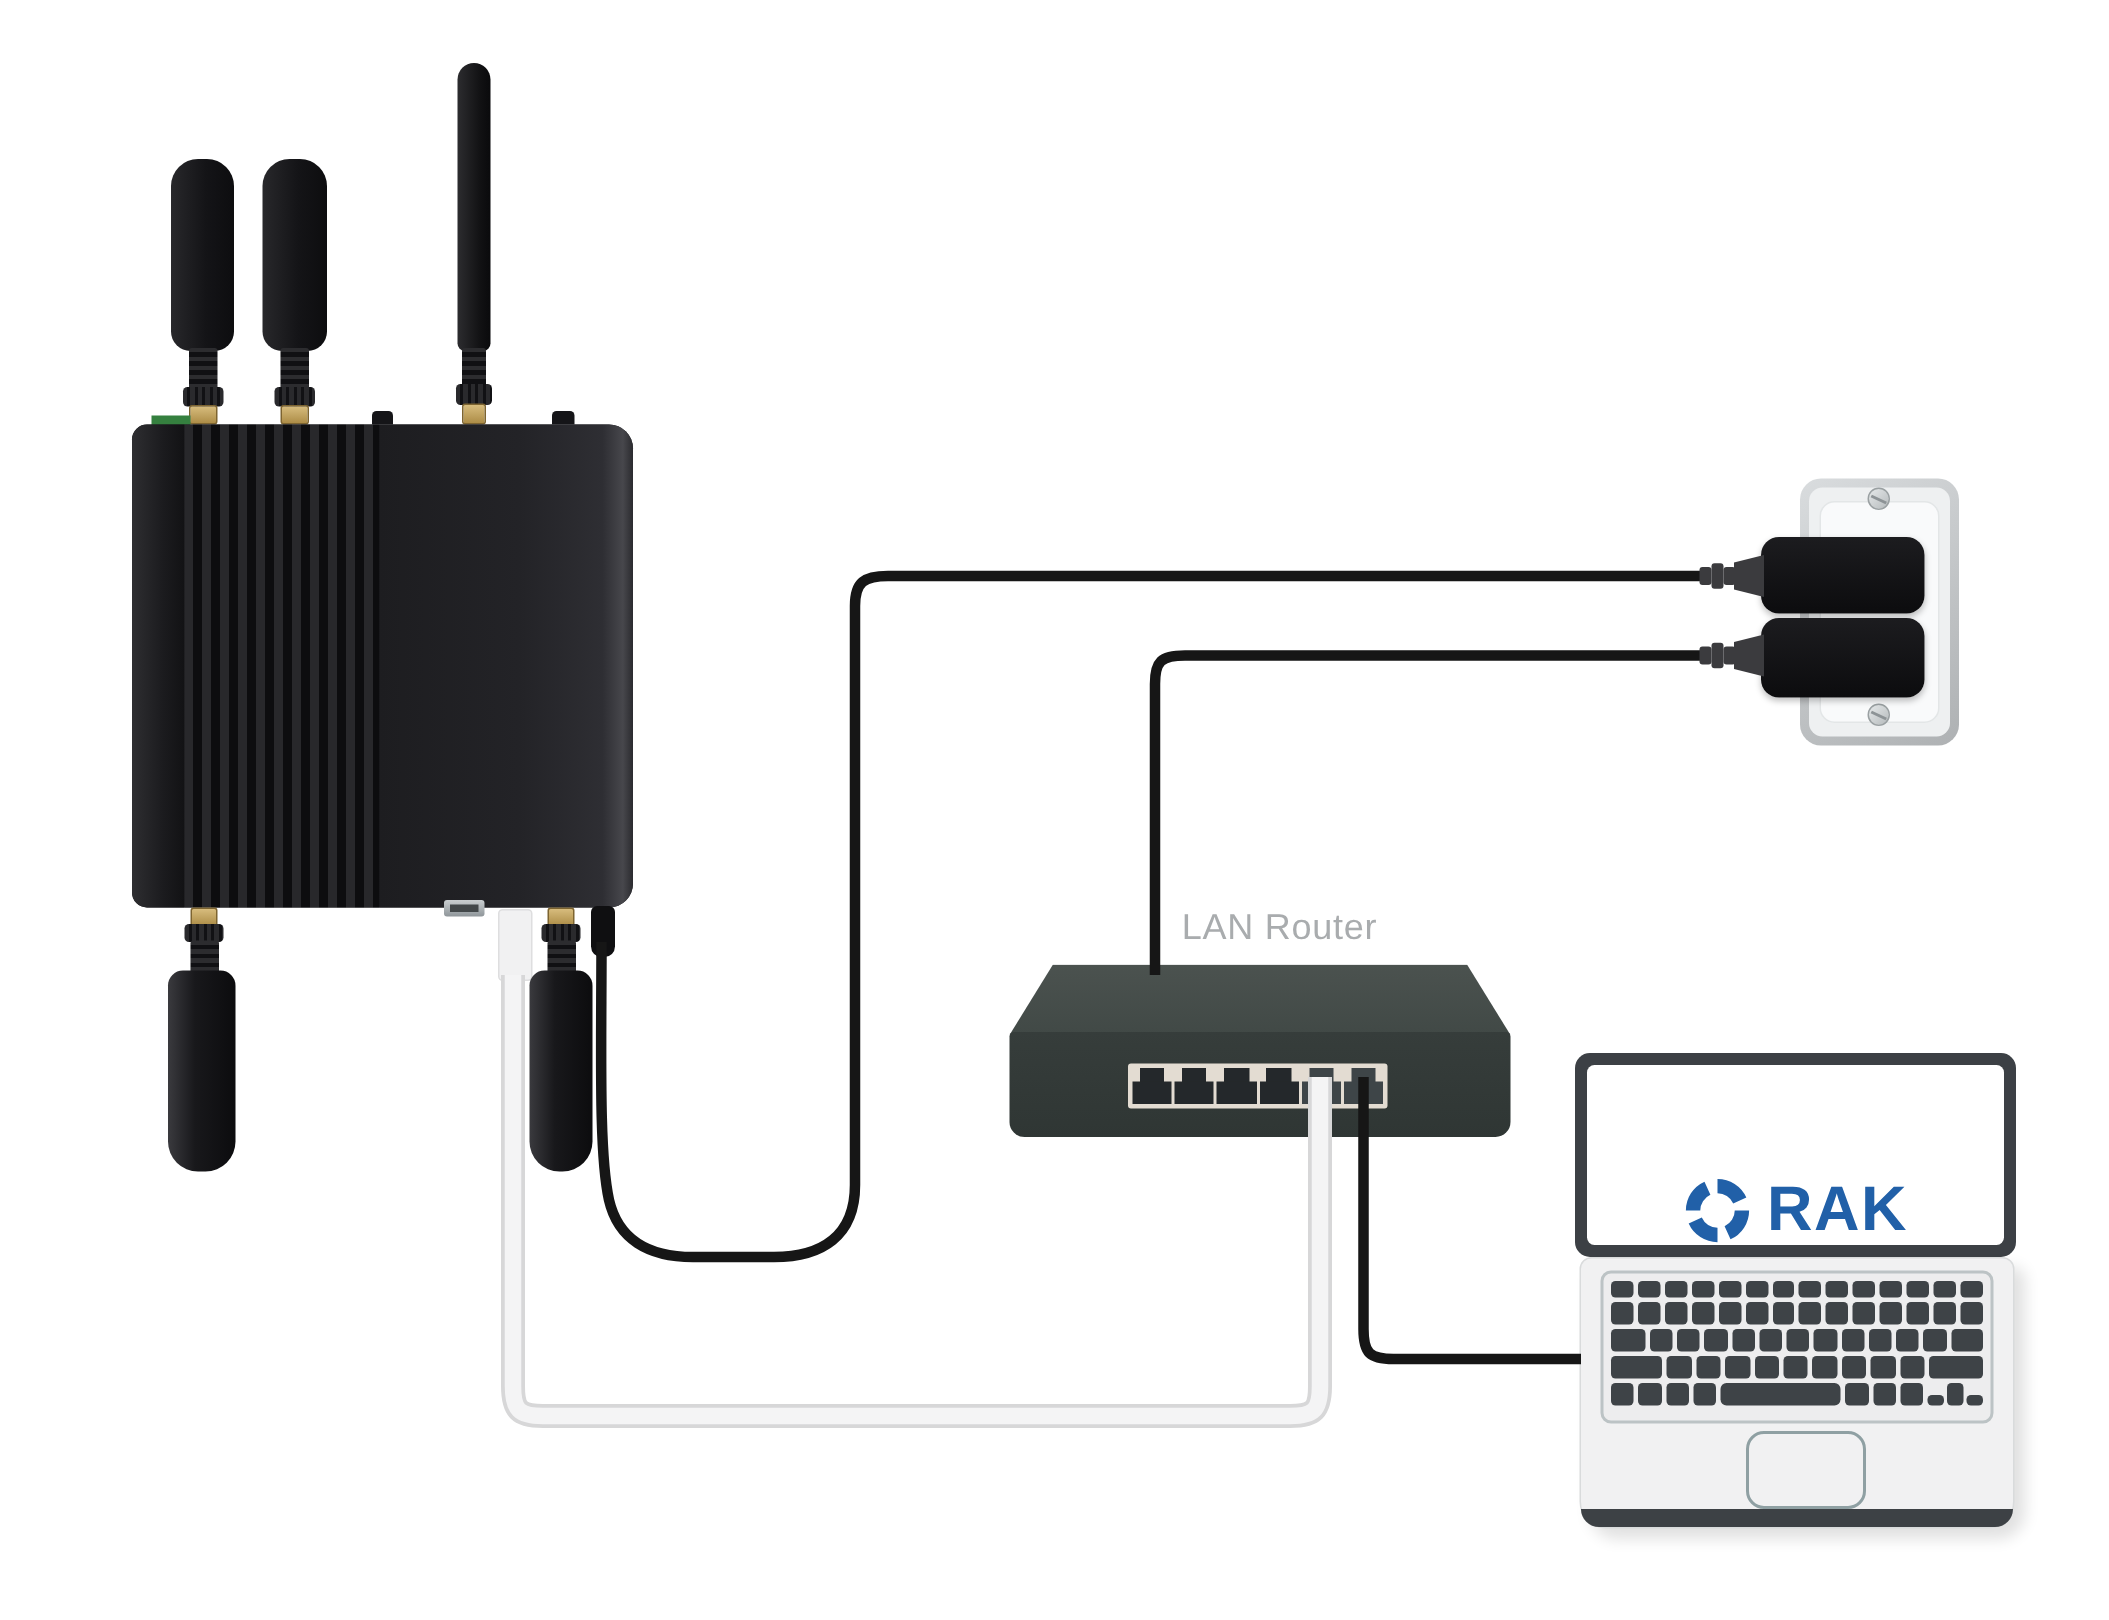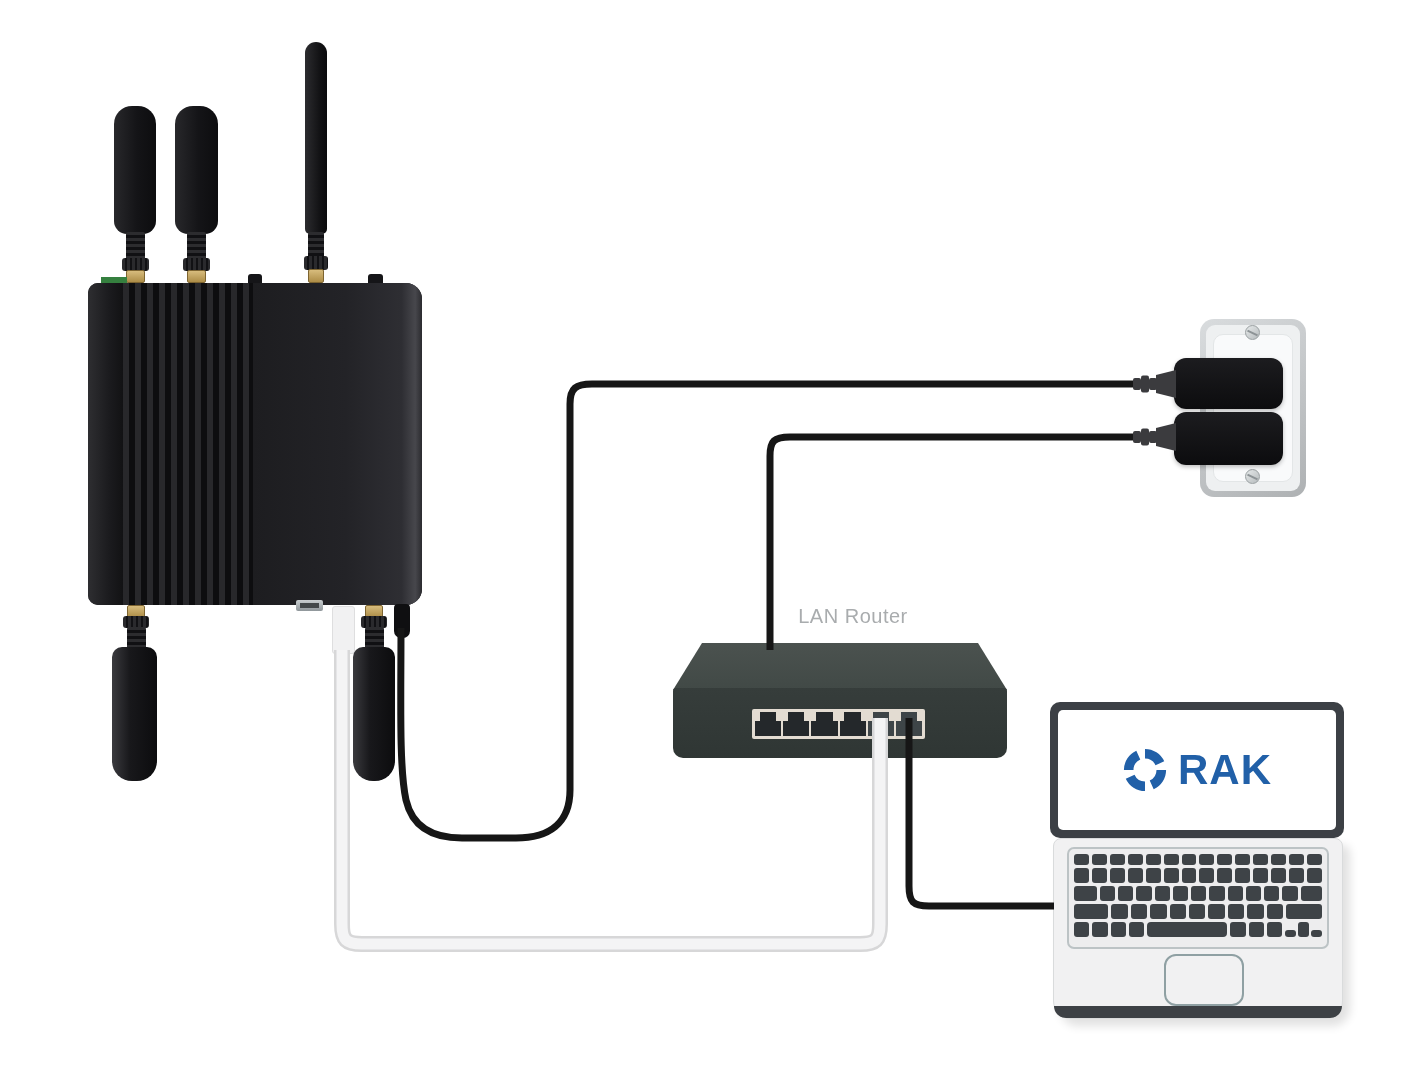--- a/index.html
+++ b/index.html
@@ -37,25 +37,25 @@
   
   .router{left:673px;top:643px;width:334px;height:115px;}
   .router-top{left:0;top:0;width:334px;height:47px;background:linear-gradient(180deg,#4b524f,#414946);
     clip-path:polygon(29px 0,305px 0,334px 47px,0 47px);}
   .router-front{left:0;top:45px;width:334px;height:70px;background:linear-gradient(180deg,#363d3b,#2f3634);border-radius:3px 3px 10px 10px;}
   .port-strip{left:79px;top:66px;width:173px;height:30px;background:#e3dcd2;border-radius:2px;display:flex;gap:2px;padding:3px;box-sizing:border-box;}
   .port{position:relative;flex:1;--pc:#24282b;}
   .port.lit{--pc:#3e4548;}
   .port::before{content:"";position:absolute;left:19%;top:0;width:62%;height:10px;background:var(--pc);}
   .port::after{content:"";position:absolute;left:0;top:9px;width:100%;height:15px;background:var(--pc);}
-  .router-label{left:80px;top:-38px;width:200px;text-align:center;font-size:20px;color:#a9acae;letter-spacing:.5px;}
+  .router-label{left:80px;top:-38px;width:200px;text-align:center;font-size:24px;color:#a9acae;letter-spacing:.5px;}
 
   
   .lt-screen{left:1050px;top:702px;width:294px;height:136px;background:#3c4045;border-radius:10px;padding:8px;box-sizing:border-box;}
-  .lt-display{width:100%;height:100%;background:#ffffff;border-radius:5px;display:flex;align-items:center;justify-content:center;gap:10px;}
+  .lt-display{width:100%;height:100%;background:#ffffff;border-radius:5px;display:flex;align-items:flex-end;justify-content:center;gap:10px;}
   .rak-text{font-size:42px;font-weight:bold;color:var(--brand_blue,#2160a8);letter-spacing:1px;}
   .lt-body{left:1053px;top:838px;width:290px;height:181px;background:#f1f1f2;border:1px solid #d9dbdc;border-radius:8px 8px 18px 18px;box-sizing:border-box;box-shadow:7px 7px 10px rgba(0,0,0,.12);}
   .kb-plate{left:13px;top:8px;width:262px;height:102px;background:#ededee;border:2px solid #bcc3c5;border-radius:7px;box-sizing:border-box;padding:5px;display:flex;flex-direction:column;gap:3px;}
   .kb-row{display:flex;gap:3px;}
   .kb-row.r1{height:11px;}
   .kb-row:not(.r1){height:15px;}
   .key{background:#3e4347;border-radius:3px;height:100%;}
   .key.sp{border-radius:4px;}
   .arrows{display:flex;gap:2px;align-items:flex-end;}
   .arrows .key{height:7px;flex:1;}

